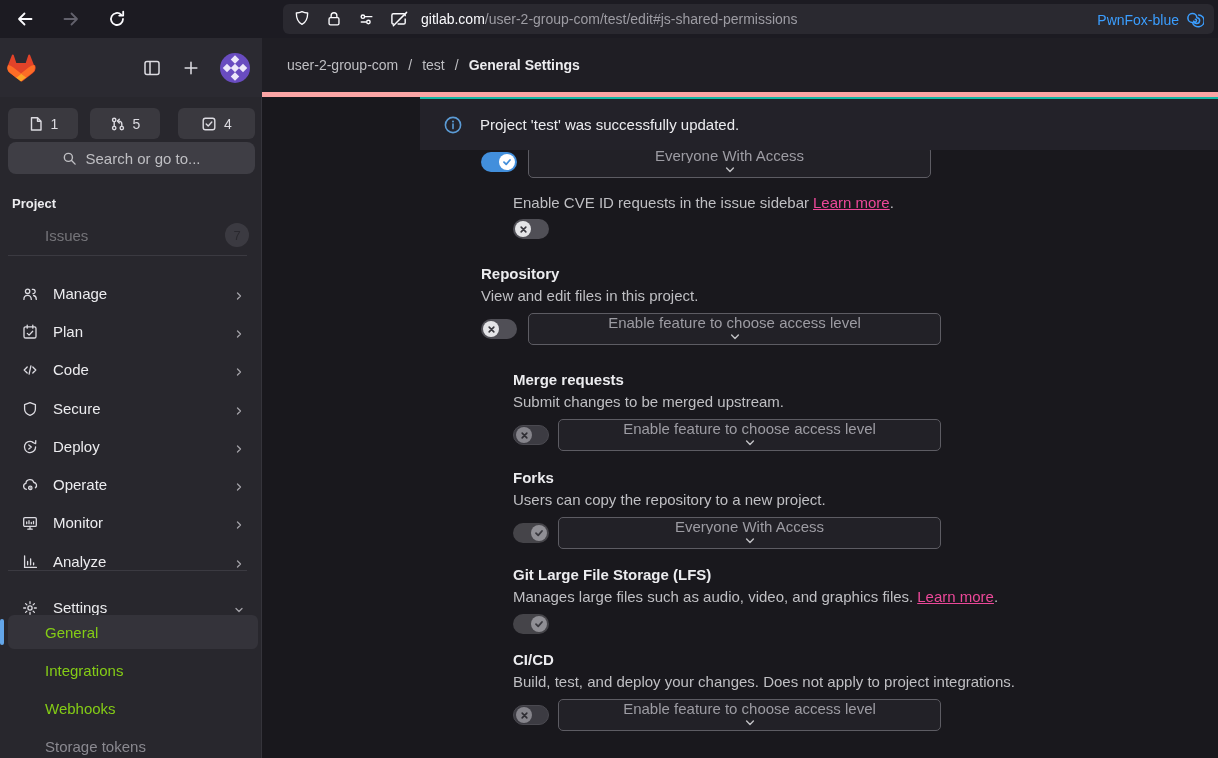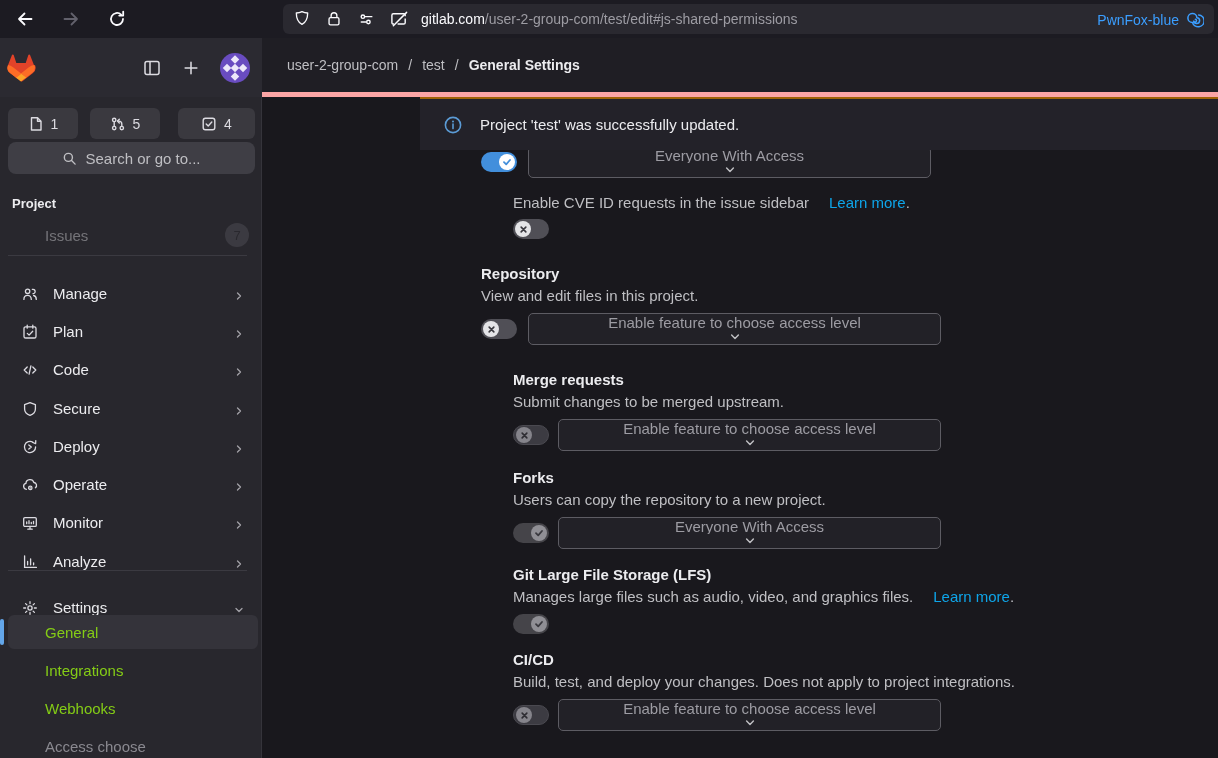--- a/index.html
+++ b/index.html
@@ -61,28 +61,28 @@
               align-items:center; border-radius:6px; }
   .sub-item .lab { margin-left:37px; font-size:15px; color:#84cc16; }
   .sub-item.active { background:#34333a; }
   .sub-item.dim .lab { color:#8a8990; }
   .active-bar { position:absolute; left:0; width:4px; border-radius:2px; background:#63a6e9; }
 
   
   .content { position:absolute; left:262px; top:97px; width:956px; height:661px;
              background:#19181d; }
   .alert { position:absolute; left:158px; top:-2px; width:798px; height:55px;
-           background:#232229; border-top:4px solid #a16207; display:flex;
+           background:#232229; border-top:4px solid #14b8a6; display:flex;
            align-items:center; padding-left:23px; gap:17px; z-index:6; }
   .alert .msg { font-size:15px; color:#ececef; }
 
   .sec-title { font-size:15px; font-weight:700; color:#ececef; line-height:17px; margin-bottom:5px; }
   .sec-desc  { font-size:15px; color:#bfbfc3; line-height:17px; margin-bottom:9px; white-space:nowrap; }
   .ctrl-row  { display:flex; align-items:center; gap:11px; }
-  .link { color:#0ea5e9; margin-left:20px; }
+  .link { color:#ec4899; margin-left:4px;text-decoration:underline; }
   .suffix { color:#bfbfc3; }
 
   .select { height:32px; background:#222127; border:1px solid #5d5c63; border-radius:5px;
             display:flex; align-items:center; padding:0 12px;flex-direction:column; }
   .select .val { font-size:15px; color:#9d9ca3; flex:1 1 auto; white-space:nowrap; overflow:hidden; }
 
   .toggle { width:36px; height:20px; border-radius:10px; position:relative; flex:0 0 auto; }
   .knob { position:absolute; top:2px; width:16px; height:16px; border-radius:50%;
           display:flex; align-items:center; justify-content:center; }
   .toggle.on .knob { right:2px; } .toggle.off .knob { left:2px; }
@@ -348,21 +348,21 @@
   <div class="sub-item active" style="top:518px">
     <span class="lab">General</span>
   </div>
   <div class="sub-item" style="top:556px">
     <span class="lab">Integrations</span>
   </div>
   <div class="sub-item" style="top:594px">
     <span class="lab">Webhooks</span>
   </div>
   <div class="sub-item dim" style="top:632px">
-    <span class="lab">Access choose</span>
+    <span class="lab">Storage tokens</span>
   </div>
 </div>
 
 <div class="content">
 
   <div class="alert">
     <svg width="20" height="20" viewBox="0 0 20 20">
         <circle cx="10" cy="10" r="7.6" fill="none" stroke="#5b9bd5" stroke-width="1.6"></circle>
         <path d="M10 9v4.6" stroke="#5b9bd5" stroke-width="1.6" stroke-linecap="round"></path>
         <circle cx="10" cy="6.4" r="1" fill="#5b9bd5"></circle>

